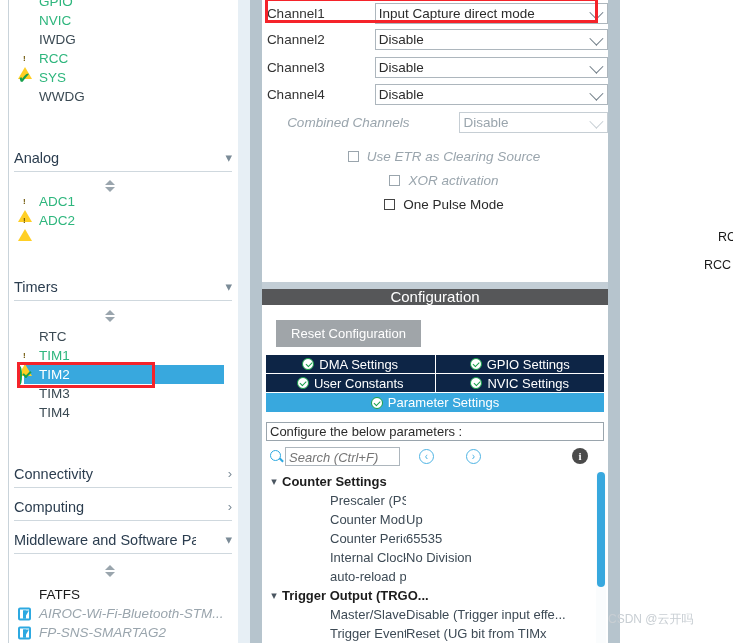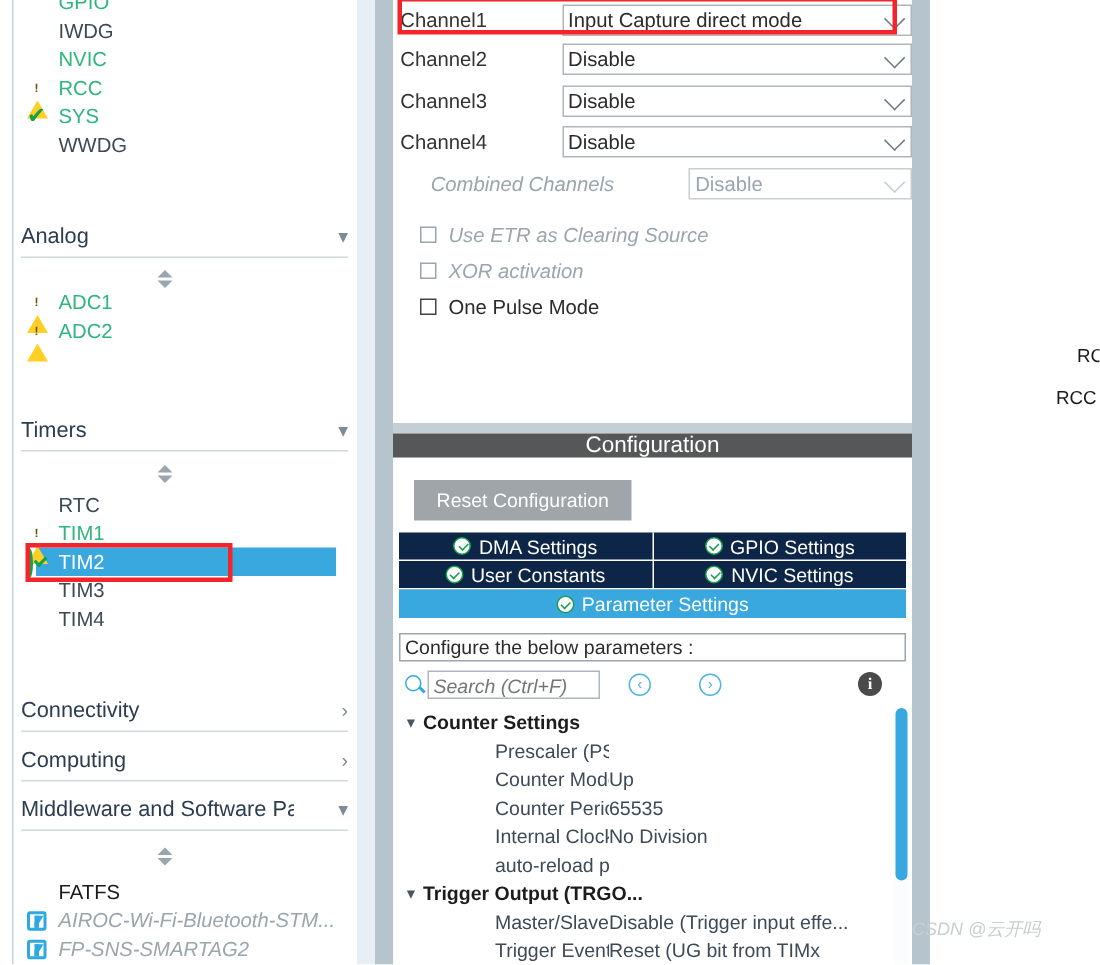--- a/index.html
+++ b/index.html
@@ -64,21 +64,21 @@
   .ch-row{display:flex;align-items:center;height:27.5px;}
   .ch-label{width:68px;text-align:right;padding-right:5px;font-size:13.5px;color:#333;}
   .ch-label.dim{color:#9aa5ad;font-style:italic;width:160px;}
   .combo{position:relative;height:21px;border:1px solid #adb6bd;background:#fff;box-sizing:border-box;display:flex;align-items:center;margin-left:45px;}
   .combo .val{font-size:13.5px;color:#2b2b2b;padding-left:3px;white-space:nowrap;}
   .combo .arrow{position:absolute;right:7px;top:5px;width:9px;height:9px;border-right:1.6px solid #6e7b85;border-bottom:1.6px solid #6e7b85;transform:rotate(45deg) translateY(-2px);}
   .combo.disabled{border-color:#c6ced4;background:#fff;}
   .combo.disabled .val{color:#9aa5ad;}
   .combo.disabled .arrow{border-color:#c6ced4;}
 
-  .cb-row{display:flex;align-items:center;height:24px;padding-left:18px;}
+  .cb-row{display:flex;align-items:center;height:24px;padding-left:18px;justify-content:center;}
   .cbx{width:11px;height:11px;border:1px solid #9aa5ad;background:#fff;box-sizing:border-box;margin-right:8px;}
   .cbx.on{border-color:#444;}
   .cb-text{font-size:13.5px;color:#9aa5ad;font-style:italic;}
   .cb-text.active{color:#2b2b2b;font-style:normal;}
 
   .panel-sep{position:absolute;left:0;top:282px;width:346px;height:7px;background:#c3ced6;}
 
   .config-head{position:absolute;left:0;top:289px;width:346px;height:16px;background:#565759;color:#fff;font-size:15px;text-align:center;line-height:16px;}
   .reset-btn{position:absolute;left:14px;top:320px;width:145px;height:27px;background:#a0a5a9;color:#ffffff;font-size:13px;border:0;display:flex;align-items:center;justify-content:center;}
 
@@ -114,39 +114,39 @@
   .param-scroll-track{position:absolute;left:334px;top:472px;width:10px;height:171px;background:#fafcfd;}
   .param-scroll-thumb{position:absolute;left:335px;top:472px;width:8px;height:115px;background:#38a8de;border-radius:4px;}
 
   
   .right{position:absolute;left:620px;top:0;width:113px;height:643px;background:#ffffff;}
   .rcc-txt{position:absolute;font-size:12.5px;color:#1a1a1a;white-space:nowrap;}
 
   
   .redbox{position:absolute;border:3px solid #f5232a;box-sizing:border-box;pointer-events:none;}
 
-  .watermark{position:absolute;left:608px;top:611px;font-size:12px;color:#c8ced3;white-space:nowrap;font-style:italic;}
+  .watermark{position:absolute;left:608px;top:611px;font-size:12px;color:#c8ced3;white-space:nowrap;}
 </style>
 </head>
 <body>
 
 <div class="app">
 
   <div class="sidebar">
     <div class="sb-border"></div>
 
     <div class="peri-list" style="top:-8px;">
       <div class="peri green" style="height:19px;">
         <span class="lbl">GPIO</span>
       </div>
+      <div class="peri green">
+        <span class="lbl">NVIC</span>
+      </div>
       <div class="peri gray">
         <span class="lbl">IWDG</span>
-      </div>
-      <div class="peri green">
-        <span class="lbl">NVIC</span>
       </div>
       <div class="peri green">
         <span class="ico"><span class="warn-ico"></span></span>
         <span class="lbl">RCC</span>
       </div>
       <div class="peri green">
         <span class="ico check-ico">✔</span>
         <span class="lbl">SYS</span>
       </div>
       <div class="peri gray">

